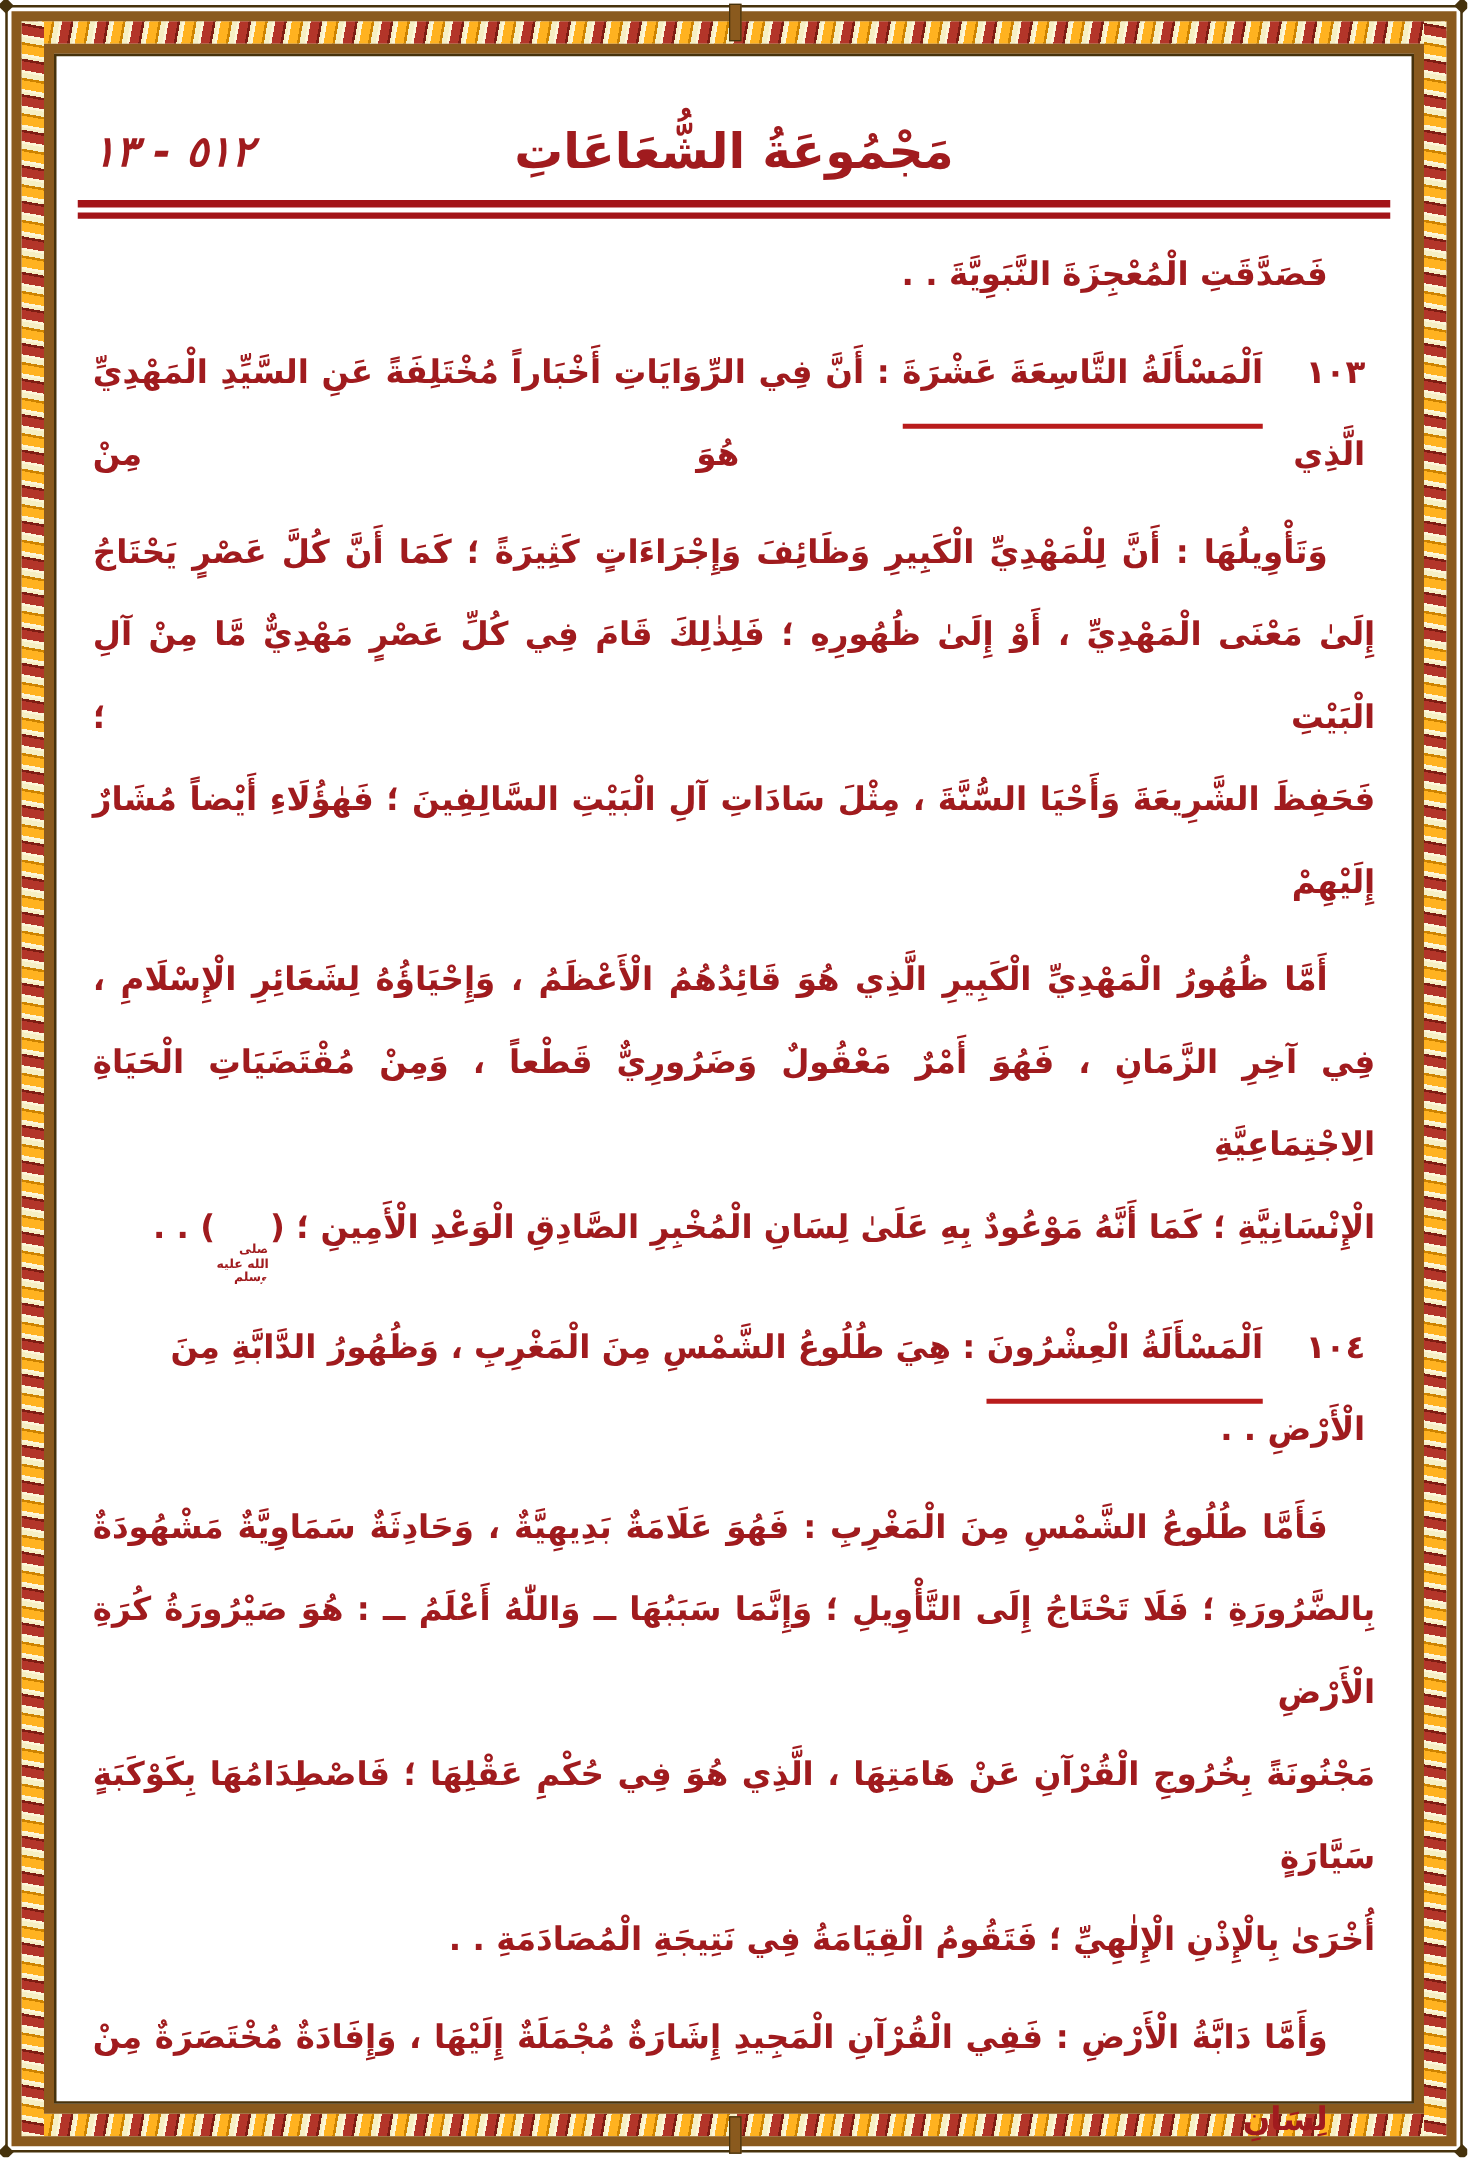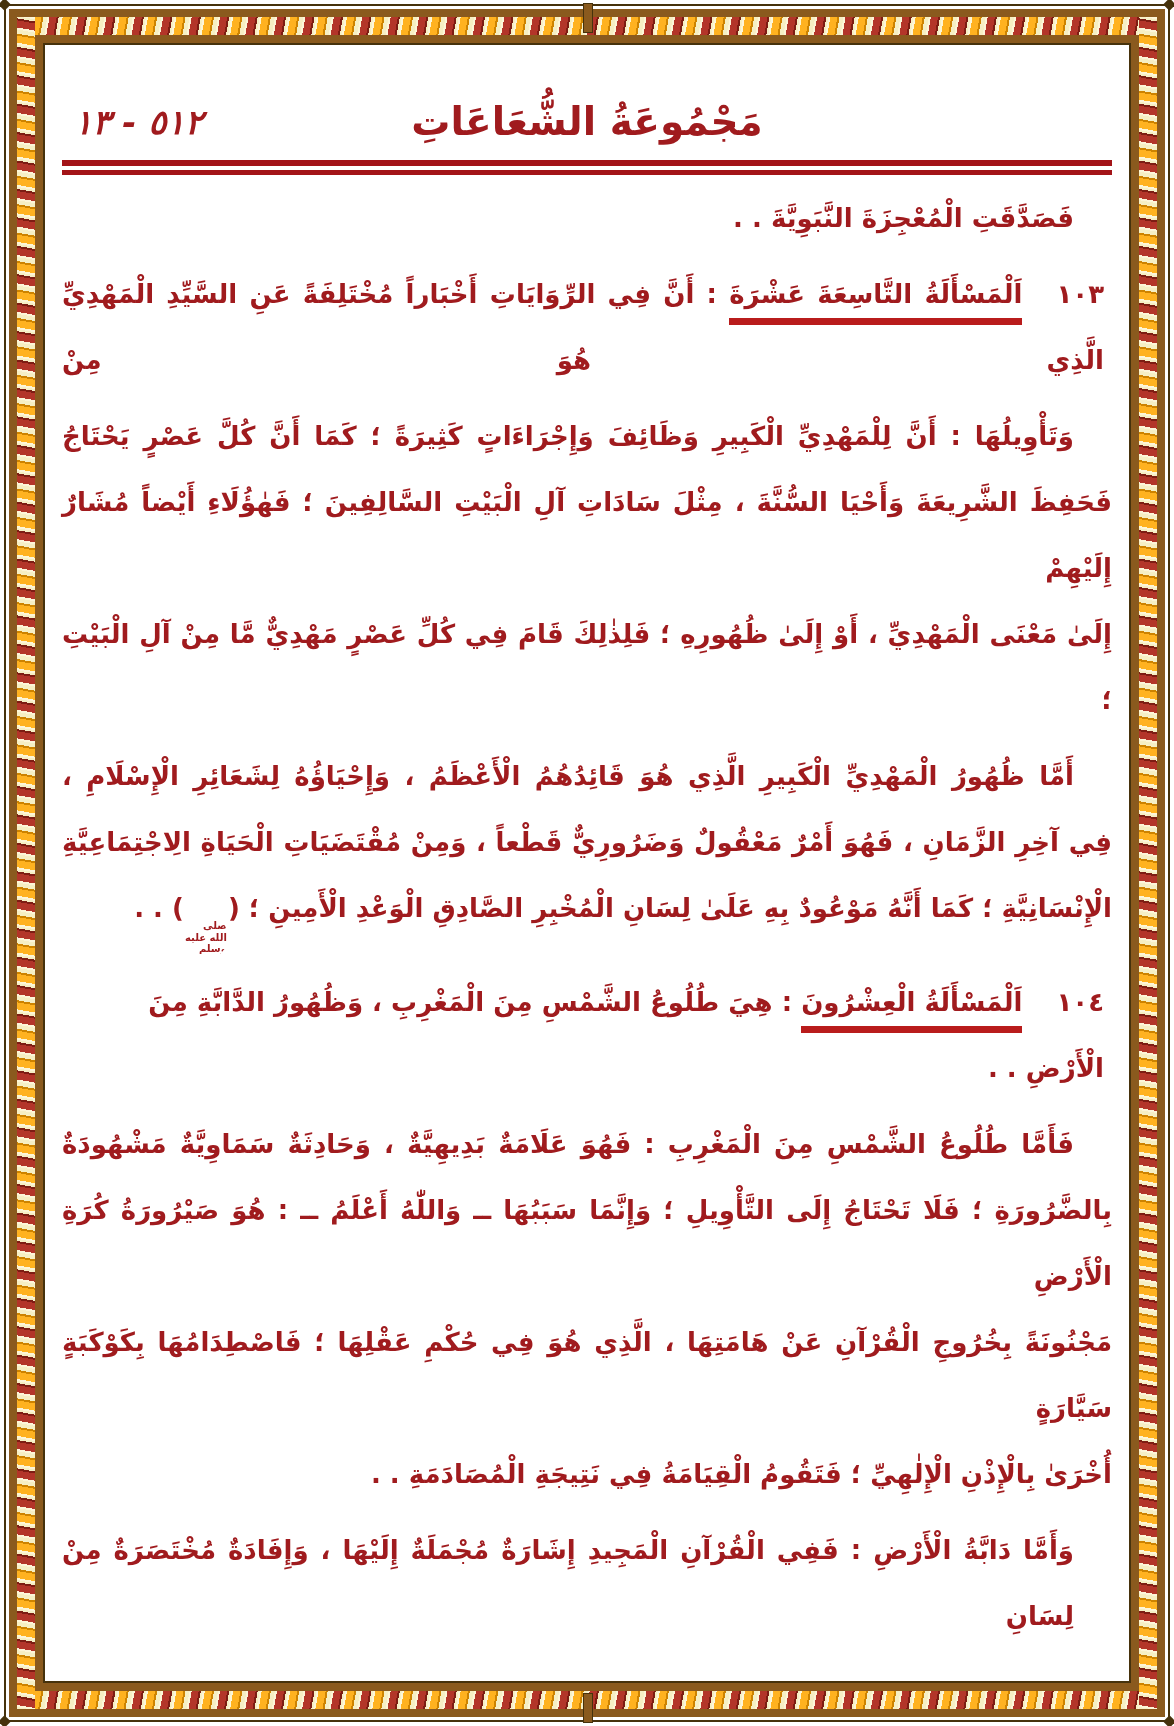--- a/index.html
+++ b/index.html
@@ -28,29 +28,29 @@
   
   .content{position:absolute;inset:46px;padding:0 16px;color:#a01b1e;direction:rtl;}
   .hdr{position:relative;height:104px;}
   .hdr-title{position:absolute;left:50%;transform:translateX(-50%);bottom:6px;
     font-size:39px;font-weight:bold;white-space:nowrap;}
   .hdr-num{position:absolute;left:12px;bottom:8px;font-size:34px;font-weight:bold;direction:rtl;white-space:nowrap;font-style:italic;}
   .rule{margin-top:10px;}
   .rule .bar1{height:6px;background:#a31418;}
   .rule .bar2{height:5px;background:#a31418;margin-top:4px;}
   .bodytxt{margin-top:10px;font-size:26px;font-weight:bold;line-height:66px;}
-  .para{margin:0;padding:0;}
+  .para{margin:12px;padding:0;}
   .para + .para{margin-top:10px;}
   .line{direction:rtl;unicode-bidi:plaintext;}
   .just{text-align:justify;text-align-last:justify;}
   .last{text-align:right;}
   .indent{padding-right:38px;}
   .sec-indent{padding-right:8px;}
   .num-gap{display:inline-block;width:34px;}
-  .sec-title{border-bottom:7px solid #b91c1c;padding-bottom:9px;}
+  .sec-title{border-bottom:4px solid #b91c1c;padding-bottom:26px;}
   .salawat{display:inline-flex;width:42px;height:42px;border-radius:50%;vertical-align:-12px;
     align-items:center;justify-content:center;
     font-size:10px;line-height:1.15;font-weight:bold;overflow:hidden;padding:1px;}
 </style>
 </head>
 <body>
 
 <div class="page">
 
   <div class="frame-outline"></div>
@@ -87,22 +87,22 @@
       </div>
 
       <div class="para">
         <div class="line just sec-indent">
           <span class="sec-num">١٠٣</span><span class="num-gap"></span><span class="sec-title">اَلْمَسْأَلَةُ التَّاسِعَةَ عَشْرَةَ</span><span> : أَنَّ فِي الرِّوَايَاتِ أَخْبَاراً مُخْتَلِفَةً عَنِ السَّيِّدِ الْمَهْدِيِّ الَّذِي هُوَ مِنْ</span>
         </div>
       </div>
 
       <div class="para">
         <div class="line just indent">وَتَأْوِيلُهَا : أَنَّ لِلْمَهْدِيِّ الْكَبِيرِ وَظَائِفَ وَإِجْرَاءَاتٍ كَثِيرَةً ؛ كَمَا أَنَّ كُلَّ عَصْرٍ يَحْتَاجُ</div>
+        <div class="line just">إِلَىٰ مَعْنَى الْمَهْدِيِّ ، أَوْ إِلَىٰ ظُهُورِهِ ؛ فَلِذٰلِكَ قَامَ فِي كُلِّ عَصْرٍ مَهْدِيٌّ مَّا مِنْ آلِ الْبَيْتِ ؛</div>
         <div class="line just">فَحَفِظَ الشَّرِيعَةَ وَأَحْيَا السُّنَّةَ ، مِثْلَ سَادَاتِ آلِ الْبَيْتِ السَّالِفِينَ ؛ فَهٰؤُلَاءِ أَيْضاً مُشَارٌ إِلَيْهِمْ</div>
-        <div class="line just">إِلَىٰ مَعْنَى الْمَهْدِيِّ ، أَوْ إِلَىٰ ظُهُورِهِ ؛ فَلِذٰلِكَ قَامَ فِي كُلِّ عَصْرٍ مَهْدِيٌّ مَّا مِنْ آلِ الْبَيْتِ ؛</div>
       </div>
 
       <div class="para">
         <div class="line just indent">أَمَّا ظُهُورُ الْمَهْدِيِّ الْكَبِيرِ الَّذِي هُوَ قَائِدُهُمُ الْأَعْظَمُ ، وَإِحْيَاؤُهُ لِشَعَائِرِ الْإِسْلَامِ ،</div>
         <div class="line just">فِي آخِرِ الزَّمَانِ ، فَهُوَ أَمْرٌ مَعْقُولٌ وَضَرُورِيٌّ قَطْعاً ، وَمِنْ مُقْتَضَيَاتِ الْحَيَاةِ الِاجْتِمَاعِيَّةِ</div>
         <div class="line last">
           <span>الْإِنْسَانِيَّةِ ؛ كَمَا أَنَّهُ مَوْعُودٌ بِهِ عَلَىٰ لِسَانِ الْمُخْبِرِ الصَّادِقِ الْوَعْدِ الْأَمِينِ ؛ (</span><span class="salawat">صلى الله عليه وسلم</span><span>) . .</span>
         </div>
       </div>
 

